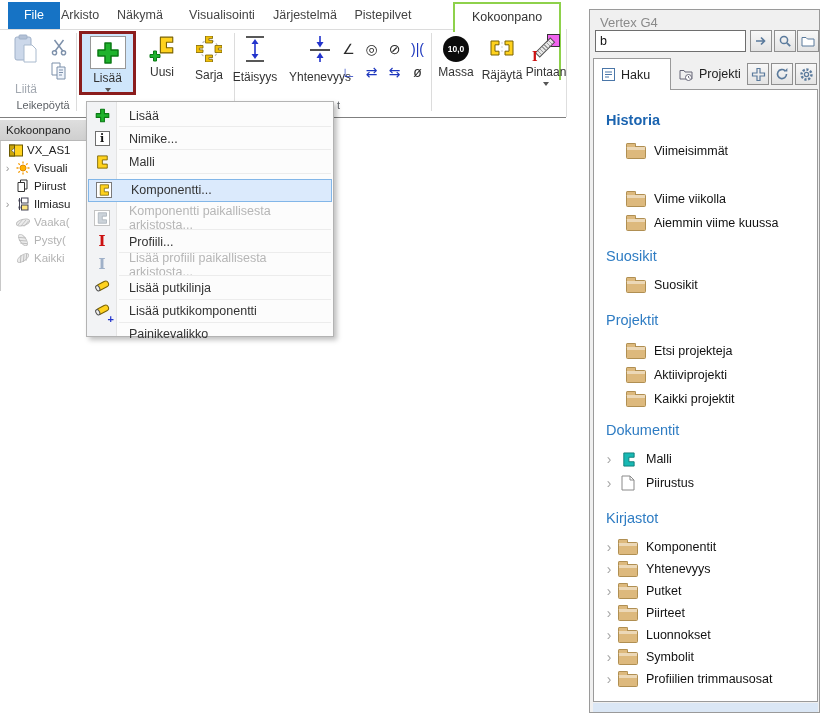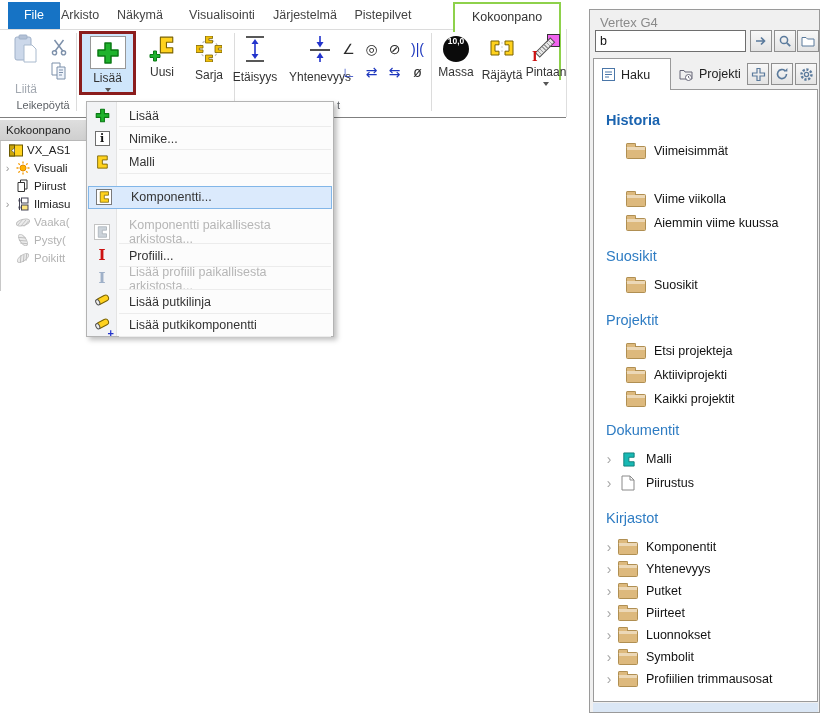--- a/index.html
+++ b/index.html
@@ -35,21 +35,21 @@
   .grplabel { position:absolute; top:99px; font-size:11px; color:#5f6368; }
 
   .addwrap { position:absolute; left:79px; top:31px; width:57px; height:64px;
              border:3px solid #8b1d1d; background:#cfe6fb;
              display:flex; flex-direction:column; align-items:center; }
   .addwrap .iconbox { margin-top:2px; width:36px; height:33px; background:#fff;
              border:1px solid #979797; display:flex; align-items:center; justify-content:center; }
   .addwrap .lbl { font-size:12px; color:#333; margin-top:2px; }
 
   .massdot { width:26px; height:26px; border-radius:50%; background:#0b0b0b; color:#fff;
-             font-size:8.5px; font-weight:bold; display:flex; justify-content:center; }
+             font-size:8.5px; font-weight:bold; display:flex; align-items:center; justify-content:center; }
 
   .cgrid { position:absolute; left:337px; top:37px; display:grid;
            grid-template-columns:repeat(4,23px); grid-template-rows:23px 23px; }
   .cgrid span { display:flex; align-items:center; justify-content:center;
                 font-size:14px; color:#2b2b2b; }
   .cgrid span.blue { color:#1b35bd; }
 
   
   .pintaan-ic { position:relative; width:28px; height:28px; }
   .pintaan-ic .pink { position:absolute; right:0; top:0; width:13px; height:13px;
@@ -79,21 +79,21 @@
           background:#fcfcfc; border:1px solid #b3b3b3; box-shadow:3px 3px 5px rgba(0,0,0,.25);
           z-index:10; padding-top:2px; }
   .menu .gutter { position:absolute; left:0; top:0; bottom:0; width:30px;
           background:#f2f3f5; border-right:1px solid #e4e4e4; }
   .mrow { position:relative; display:flex; align-items:center; height:23.2px;
           font-size:12.5px; color:#333; }
   .mrow .micon { width:30px; display:flex; justify-content:center; flex:none; }
   .mrow .mlbl { margin-left:12px; }
   .mrow .sep { position:absolute; left:32px; right:2px; bottom:0; height:1px; background:#ececec; }
   .mrow.dis { color:#b6b6b6; }
-  .mrow.hl { background:#dbeafc; border:1px solid #82b6e8; margin:12px 1px; }
+  .mrow.hl { background:#dbeafc; border:1px solid #82b6e8; margin:5px 1px; }
 
   .box15 { width:15px; height:15px; border:1px solid #6e6e6e; background:#fff;
            display:flex; align-items:center; justify-content:center;
            font-family:"DejaVu Serif",serif; font-weight:bold; font-size:11px; color:#111; }
   .box16 { width:16px; height:16px; border:1px solid #7a7a7a; background:#fff;
            display:flex; align-items:center; justify-content:center; }
   .box16.dis { border-color:#c3c3c3; }
   .seriI { font-family:"DejaVu Serif",serif; font-weight:bold; font-size:15px; line-height:1; }
   .pipe-wrap { position:relative; }
   .pipe-wrap .plusblue { position:absolute; right:-3px; bottom:-4px; color:#2233cc;
@@ -357,21 +357,21 @@
     <span class="tl">Pysty(</span>
   </div>
   <div class="trow dis">
     <span class="tchev"></span>
     <span class="ticon">
       <svg width="16" height="12" viewBox="0 0 16 12" style="transform:rotate(-35deg);">
         <ellipse cx="8" cy="6" rx="6.5" ry="3" fill="#ececec" stroke="#c2c2c2"></ellipse>
         <path d="M3 8.5 8 2.5M6 9.5l5-6M9 10 13.5 4.5" stroke="#bdbdbd" stroke-width="0.9"></path>
       </svg>
     </span>
-    <span class="tl">Poikitt</span>
+    <span class="tl">Kaikki</span>
   </div>
 </div>
 
 <div class="menu">
   <div class="gutter"></div>
 
   <div class="mrow">
     <span class="micon">
       <svg width="15" height="15" viewBox="0 0 24 24">
           <path d="M9 2h6v7h7v6h-7v7H9v-7H2V9h7z" fill="#1fb32c" stroke="#0b7a14" stroke-width="1.8" stroke-linejoin="round"></path>
@@ -462,20 +462,24 @@
             <ellipse cx="4.2" cy="8" rx="1.8" ry="2.9" fill="#eee" stroke="#555"></ellipse>
           </g>
         </svg>
         <span class="plusblue">+</span>
       </span>
     </span>
     <span class="mlbl">Lisää putkikomponentti</span>
     <span class="sep"></span>
   </div>
 
+  <div class="mrow">
+    <span class="micon"></span>
+    <span class="mlbl">Painikevalikko</span>
+  </div>
 </div>
 
 <div class="rpanel">
   <div class="rp-title">Vertex G4</div>
 
   <input class="rp-search" value="b" style="">
 
   <div class="pbtn" style="left:160px;top:20px;">
     <svg width="14" height="14" viewBox="0 0 14 14">
         <path d="M2 7h8M7 3.5 10.5 7 7 10.5" stroke="#5a7a9c" stroke-width="1.6" fill="none"></path>

